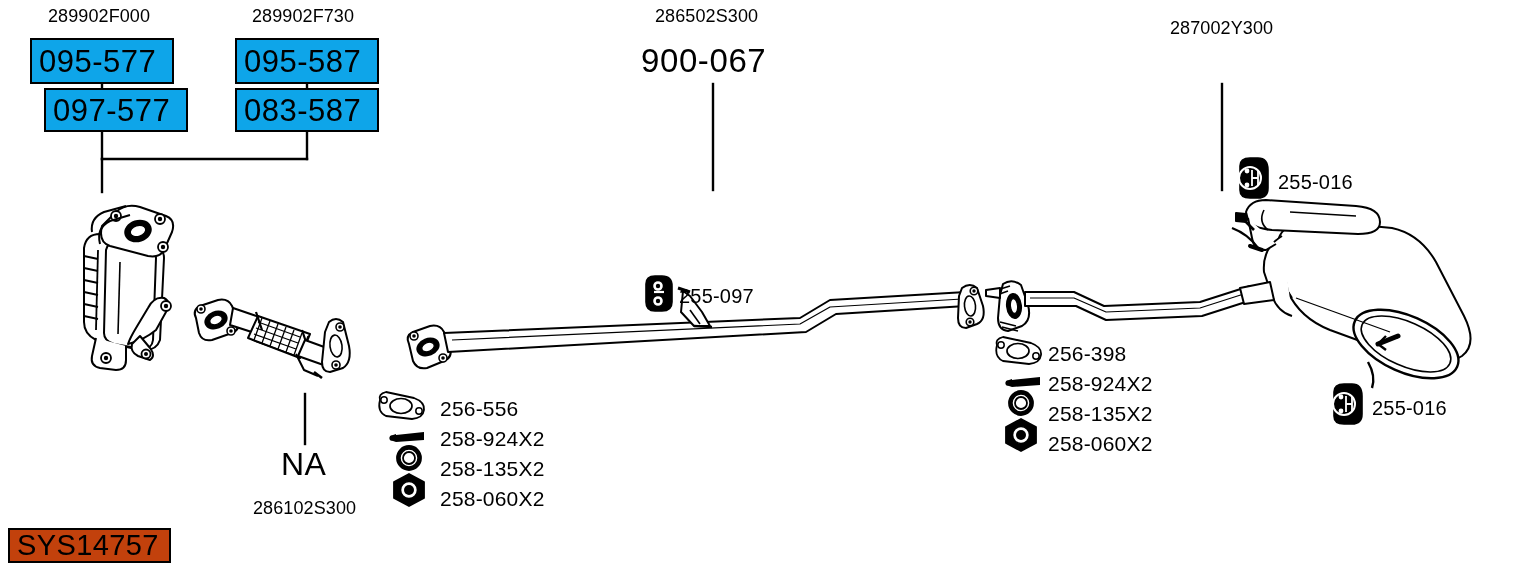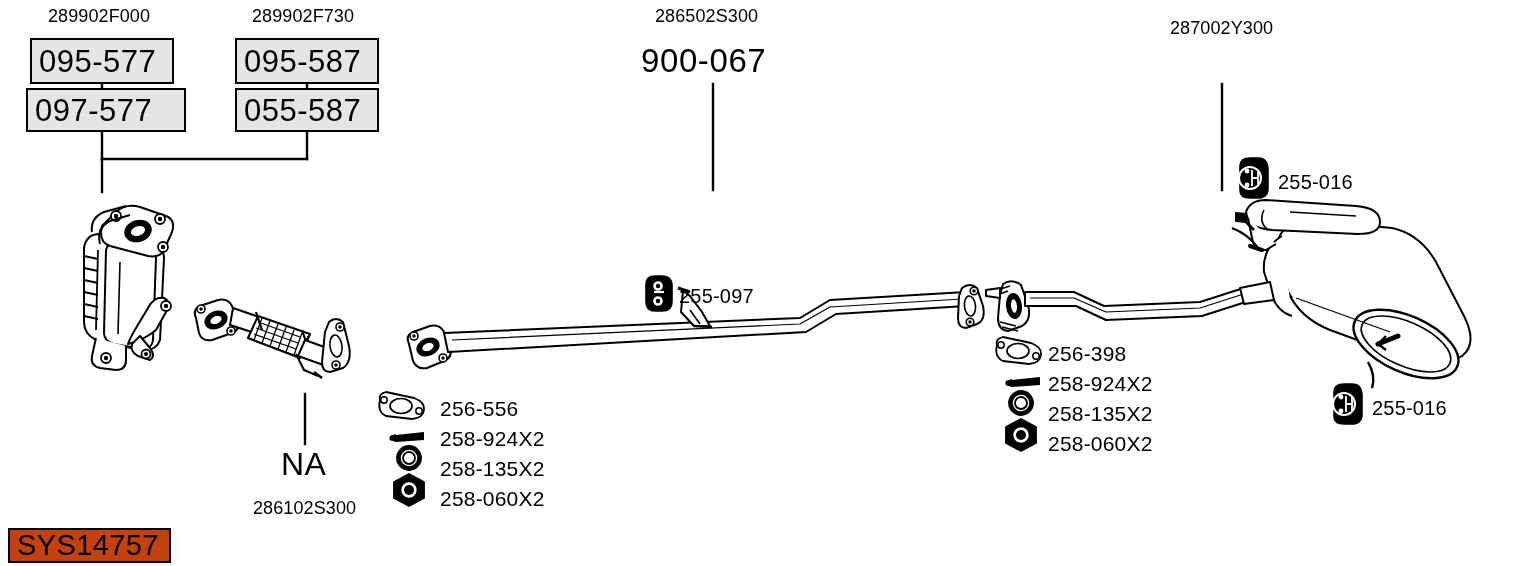--- a/index.html
+++ b/index.html
@@ -26,21 +26,21 @@
   .oe {
     position: absolute;
     font-size: 18px;
     letter-spacing: 0.1px;
     white-space: nowrap;
     color: #000;
   }
   .refbox {
     position: absolute;
     border: 2px solid #000;
-    background: #e5e5e5;
+    background: #0ea5e9;
     display: flex;
     align-items: center;
     justify-content: flex-start;
     box-sizing: border-box;
     padding-left: 7px;
   }
   .refbox span {
     font-size: 31px;
     line-height: 1;
     letter-spacing: 0.5px;
@@ -372,30 +372,30 @@
       <circle cx="1341" cy="397" r="2.4" fill="#fff" stroke="none"></circle>
       <circle cx="1341" cy="411" r="2.4" fill="#fff" stroke="none"></circle>
       <path d="M1346 396 L1346 412 M1352 396 L1352 412 M1346 404 L1352 404" stroke="#fff" stroke-width="1.8" fill="none"></path>
     </g>
   </svg>
 
   <div class="oe" style="left:48px; top:6px;">289902F000</div>
   <div class="refbox" style="left:30px; top:38px; width:144px; height:46px;">
     <span>095-577</span>
   </div>
-  <div class="refbox" style="left:26px; top:88px; width:160px; height:44px;">
+  <div class="refbox" style="left:44px; top:88px; width:144px; height:44px;">
     <span>097-577</span>
   </div>
 
   <div class="oe" style="left:252px; top:6px;">289902F730</div>
   <div class="refbox" style="left:235px; top:38px; width:144px; height:46px;">
     <span>095-587</span>
   </div>
   <div class="refbox" style="left:235px; top:88px; width:144px; height:44px;">
-    <span>055-587</span>
+    <span>083-587</span>
   </div>
 
   <div class="oe" style="left:655px; top:6px;">286502S300</div>
   <div class="bigref" style="left:641px; top:44px;">900-067</div>
 
   <div class="oe" style="left:1170px; top:6px;margin-top:12px;">287002Y300</div>
 
   <div class="na" style="left:281px; top:448px;">NA</div>
   <div class="oe" style="left:253px; top:498px;">286102S300</div>
 

